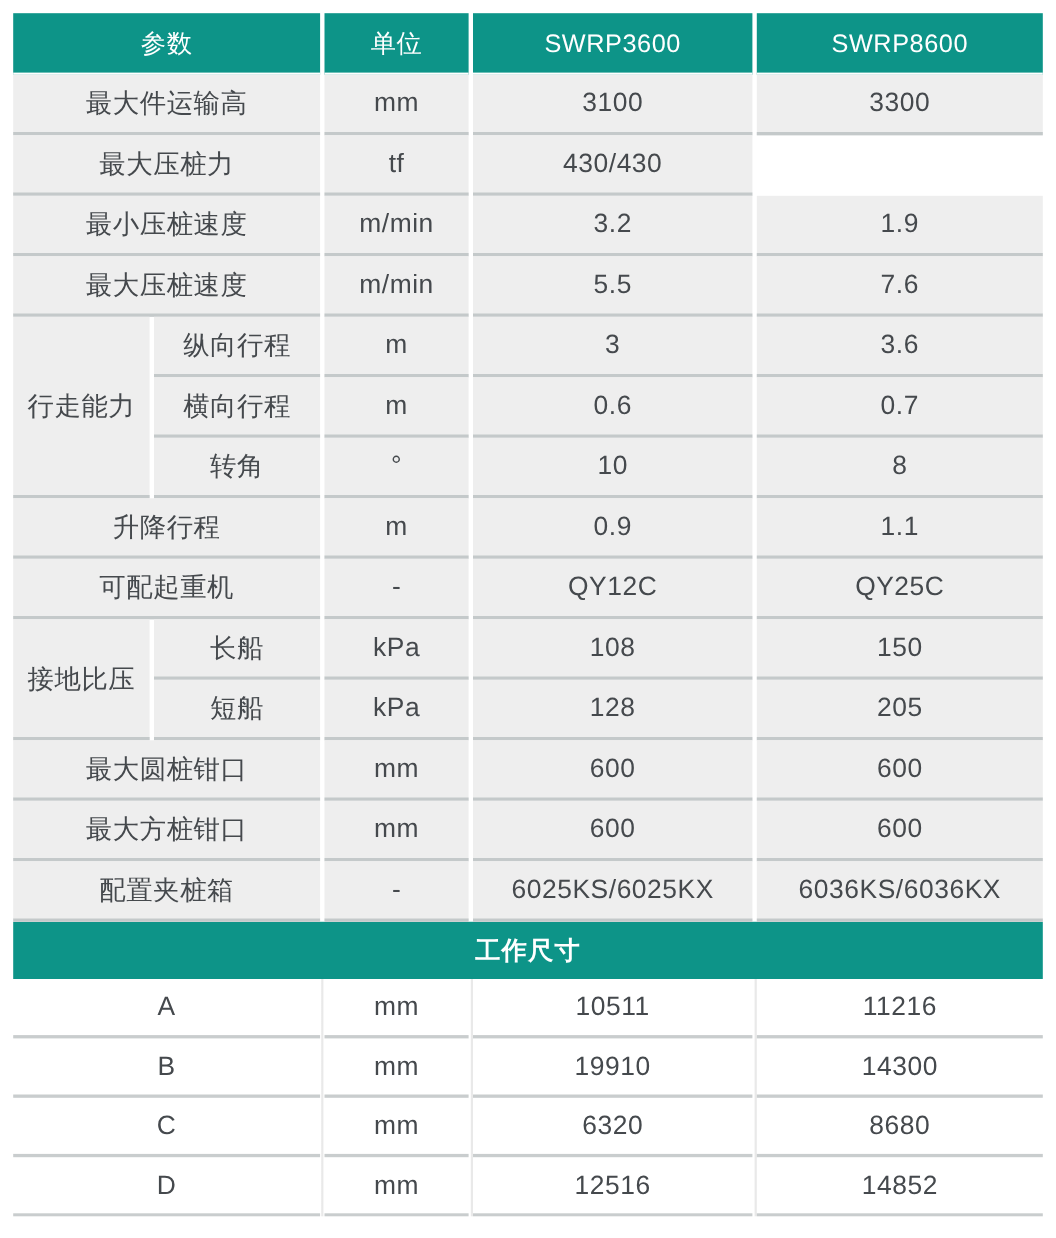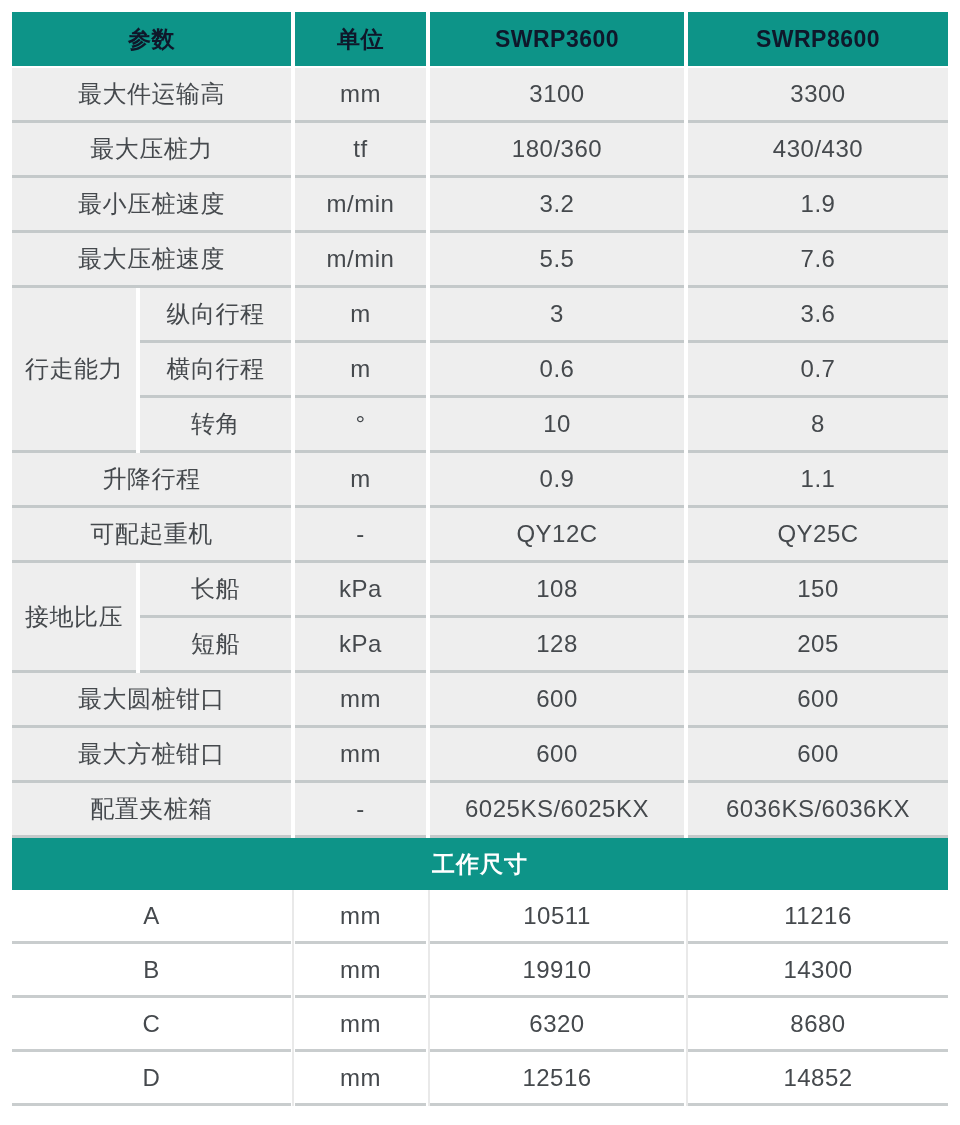--- a/index.html
+++ b/index.html
@@ -35,22 +35,22 @@
   .top {
     grid-template-rows: 56px repeat(14, 55px);
   }
   .top .cell {
     background: #eeeeee;
     border-bottom: 3px solid #c4c9ca;
   }
   .top .th {
     background: #0d9488;
     border-bottom: 2px solid #ffffff;
-    color: #0f172a;
-    font-weight: bold;
+    color: #ffffff;
+    font-weight: normal;
     font-size: 23px;
   }
 
   
   .section-bar {
     width: 936px;
     height: 52px;
     margin-top: 0;
     background: #0d9488;
     color: #ffffff;
@@ -91,21 +91,20 @@
     <div class="cell th">SWRP3600</div>
     <div class="cell th">SWRP8600</div>
 
     <div class="cell span2">最大件运输高</div>
     <div class="cell">mm</div>
     <div class="cell">3100</div>
     <div class="cell">3300</div>
 
     <div class="cell span2">最大压桩力</div>
     <div class="cell">tf</div>
-    <div class="cell">180/360</div>
     <div class="cell">430/430</div>
 
     <div class="cell span2">最小压桩速度</div>
     <div class="cell">m/min</div>
     <div class="cell">3.2</div>
     <div class="cell">1.9</div>
 
     <div class="cell span2">最大压桩速度</div>
     <div class="cell">m/min</div>
     <div class="cell">5.5</div>

